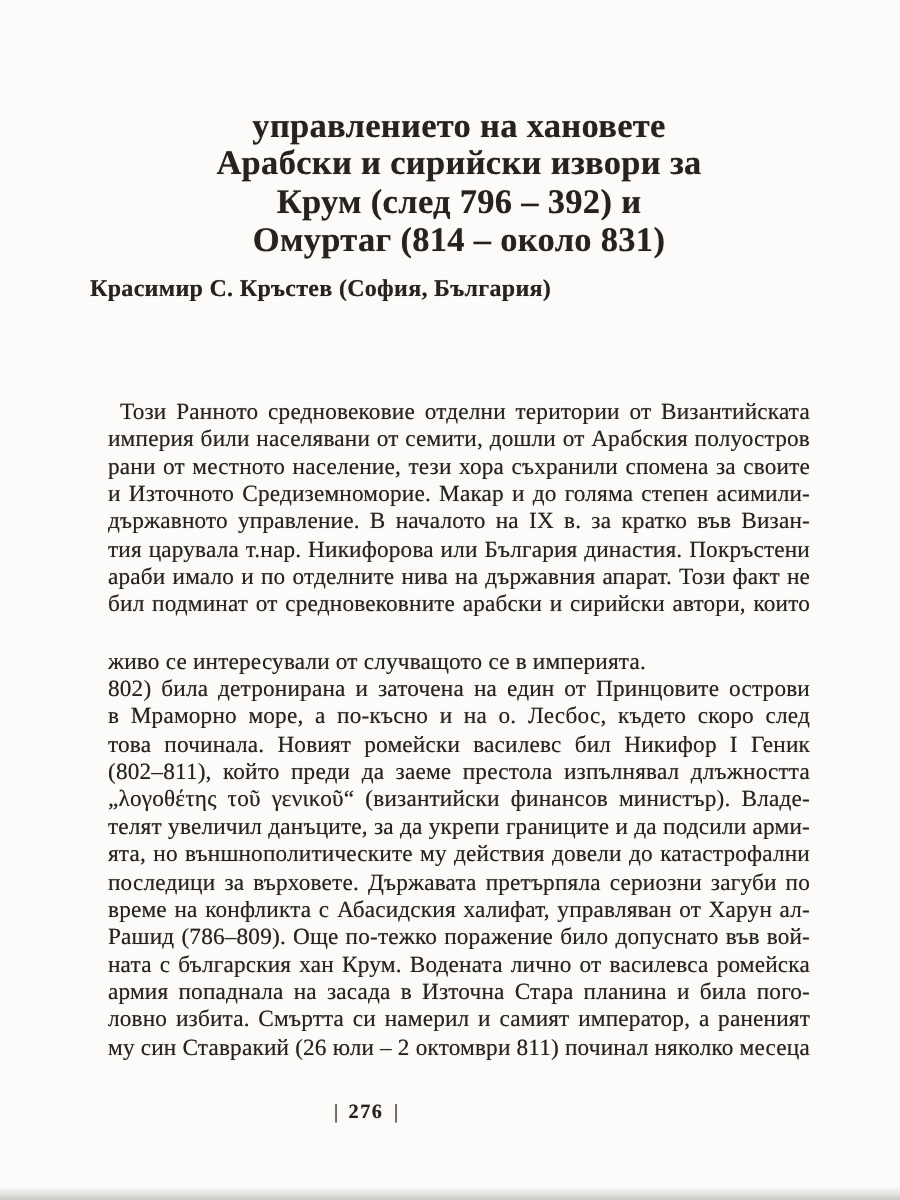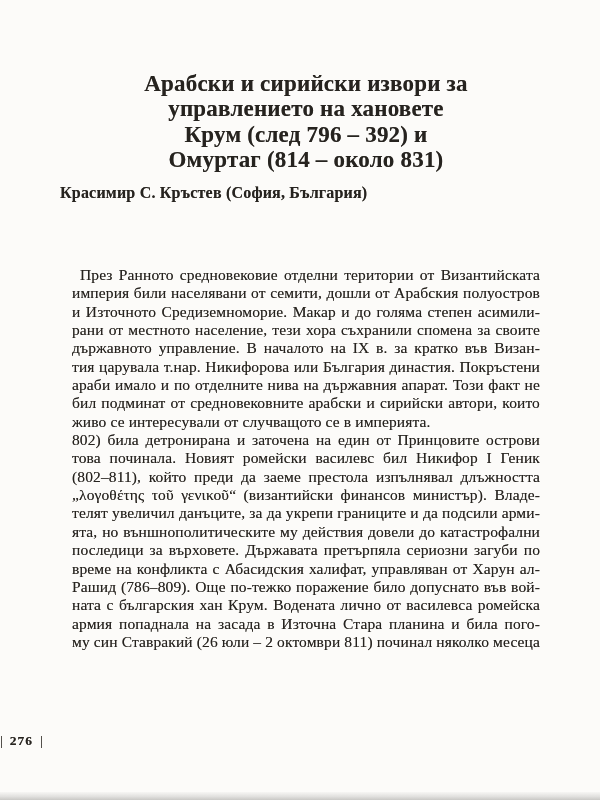--- a/index.html
+++ b/index.html
@@ -52,74 +52,78 @@
   }
   .bline.just{
     white-space:normal;
     text-align:justify;
     text-align-last:justify;
   }
   .bline.last-left{
     white-space:normal;
     text-align:center;
     text-align-last:left;
+    margin-top:20px;
   }
   .pageno{
     position:absolute;
     top:733px;left:0;width:488px;
+    text-align:center;
     font-weight:bold;
     font-size:13.5px;
     line-height:16px;
   }
   .pageno .bar{font-weight:normal;}
   .pageno .num{margin:0 7px;letter-spacing:1px;}
   .scan-edge{
     position:absolute;
     left:0;bottom:0;width:600px;height:8px;
     background:linear-gradient(to bottom,#f7f6f4 0%,#e2e1df 55%,var(--edge) 100%);
   }
 </style>
 </head>
 <body>
 
 <div class="page">
 
   <header class="title">
+    <div>управлението на хановете</div>
     <div>Арабски и сирийски извори за</div>
-    <div>управлението на хановете</div>
     <div>Крум (след 796 – 392) и</div>
     <div>Омуртаг (814 – около 831)</div>
   </header>
 
   <div class="author">Красимир С. Кръстев (София, България)</div>
 
   <main class="body-text">
     <section>
-        <div class="bline just" style="text-indent: 8px;">През Ранното средновековие отделни територии от Византийската</div>
+        <div class="bline just" style="text-indent: 8px;">Този Ранното средновековие отделни територии от Византийската</div>
         <div class="bline just">империя били населявани от семити, дошли от Арабския полуостров</div>
+        <div class="bline just">рани от местното население, тези хора съхранили спомена за своите</div>
         <div class="bline just">и Източното Средиземноморие. Макар и до голяма степен асимили-</div>
-        <div class="bline just">рани от местното население, тези хора съхранили спомена за своите</div>
         <div class="bline just">държавното управление. В началото на IX в. за кратко във Визан-</div>
         <div class="bline just">тия царувала т.нар. Никифорова или България династия. Покръстени</div>
         <div class="bline just">араби имало и по отделните нива на държавния апарат. Този факт не</div>
         <div class="bline just">бил подминат от средновековните арабски и сирийски автори, които</div>
         <div class="bline last-left">живо се интересували от случващото се в империята.</div>
       </section>
     <section>
         <div class="bline just">802) била детронирана и заточена на един от Принцовите острови</div>
+        <div class="bline just">в Мраморно море, а по-късно и на о. Лесбос, където скоро след</div>
         <div class="bline just">това починала. Новият ромейски василевс бил Никифор I Геник</div>
         <div class="bline just">(802–811), който преди да заеме престола изпълнявал длъжността</div>
         <div class="bline just">„λογοθέτης τοῦ γενικοῦ“ (византийски финансов министър). Владе-</div>
         <div class="bline just">телят увеличил данъците, за да укрепи границите и да подсили арми-</div>
         <div class="bline just">ята, но външнополитическите му действия довели до катастрофални</div>
         <div class="bline just">последици за върховете. Държавата претърпяла сериозни загуби по</div>
         <div class="bline just">време на конфликта с Абасидския халифат, управляван от Харун ал-</div>
         <div class="bline just">Рашид (786–809). Още по-тежко поражение било допуснато във вой-</div>
         <div class="bline just">ната с българския хан Крум. Водената лично от василевса ромейска</div>
         <div class="bline just">армия попаднала на засада в Източна Стара планина и била пого-</div>
+        <div class="bline just">ловно избита. Смъртта си намерил и самият император, а раненият</div>
         <div class="bline just">му син Ставракий (26 юли – 2 октомври 811) починал няколко месеца</div>
       </section>
   </main>
 
   <footer class="pageno">
     <span class="bar">|</span><span class="num">276</span><span class="bar">|</span>
   </footer>
 
   <div class="scan-edge"></div>
 

